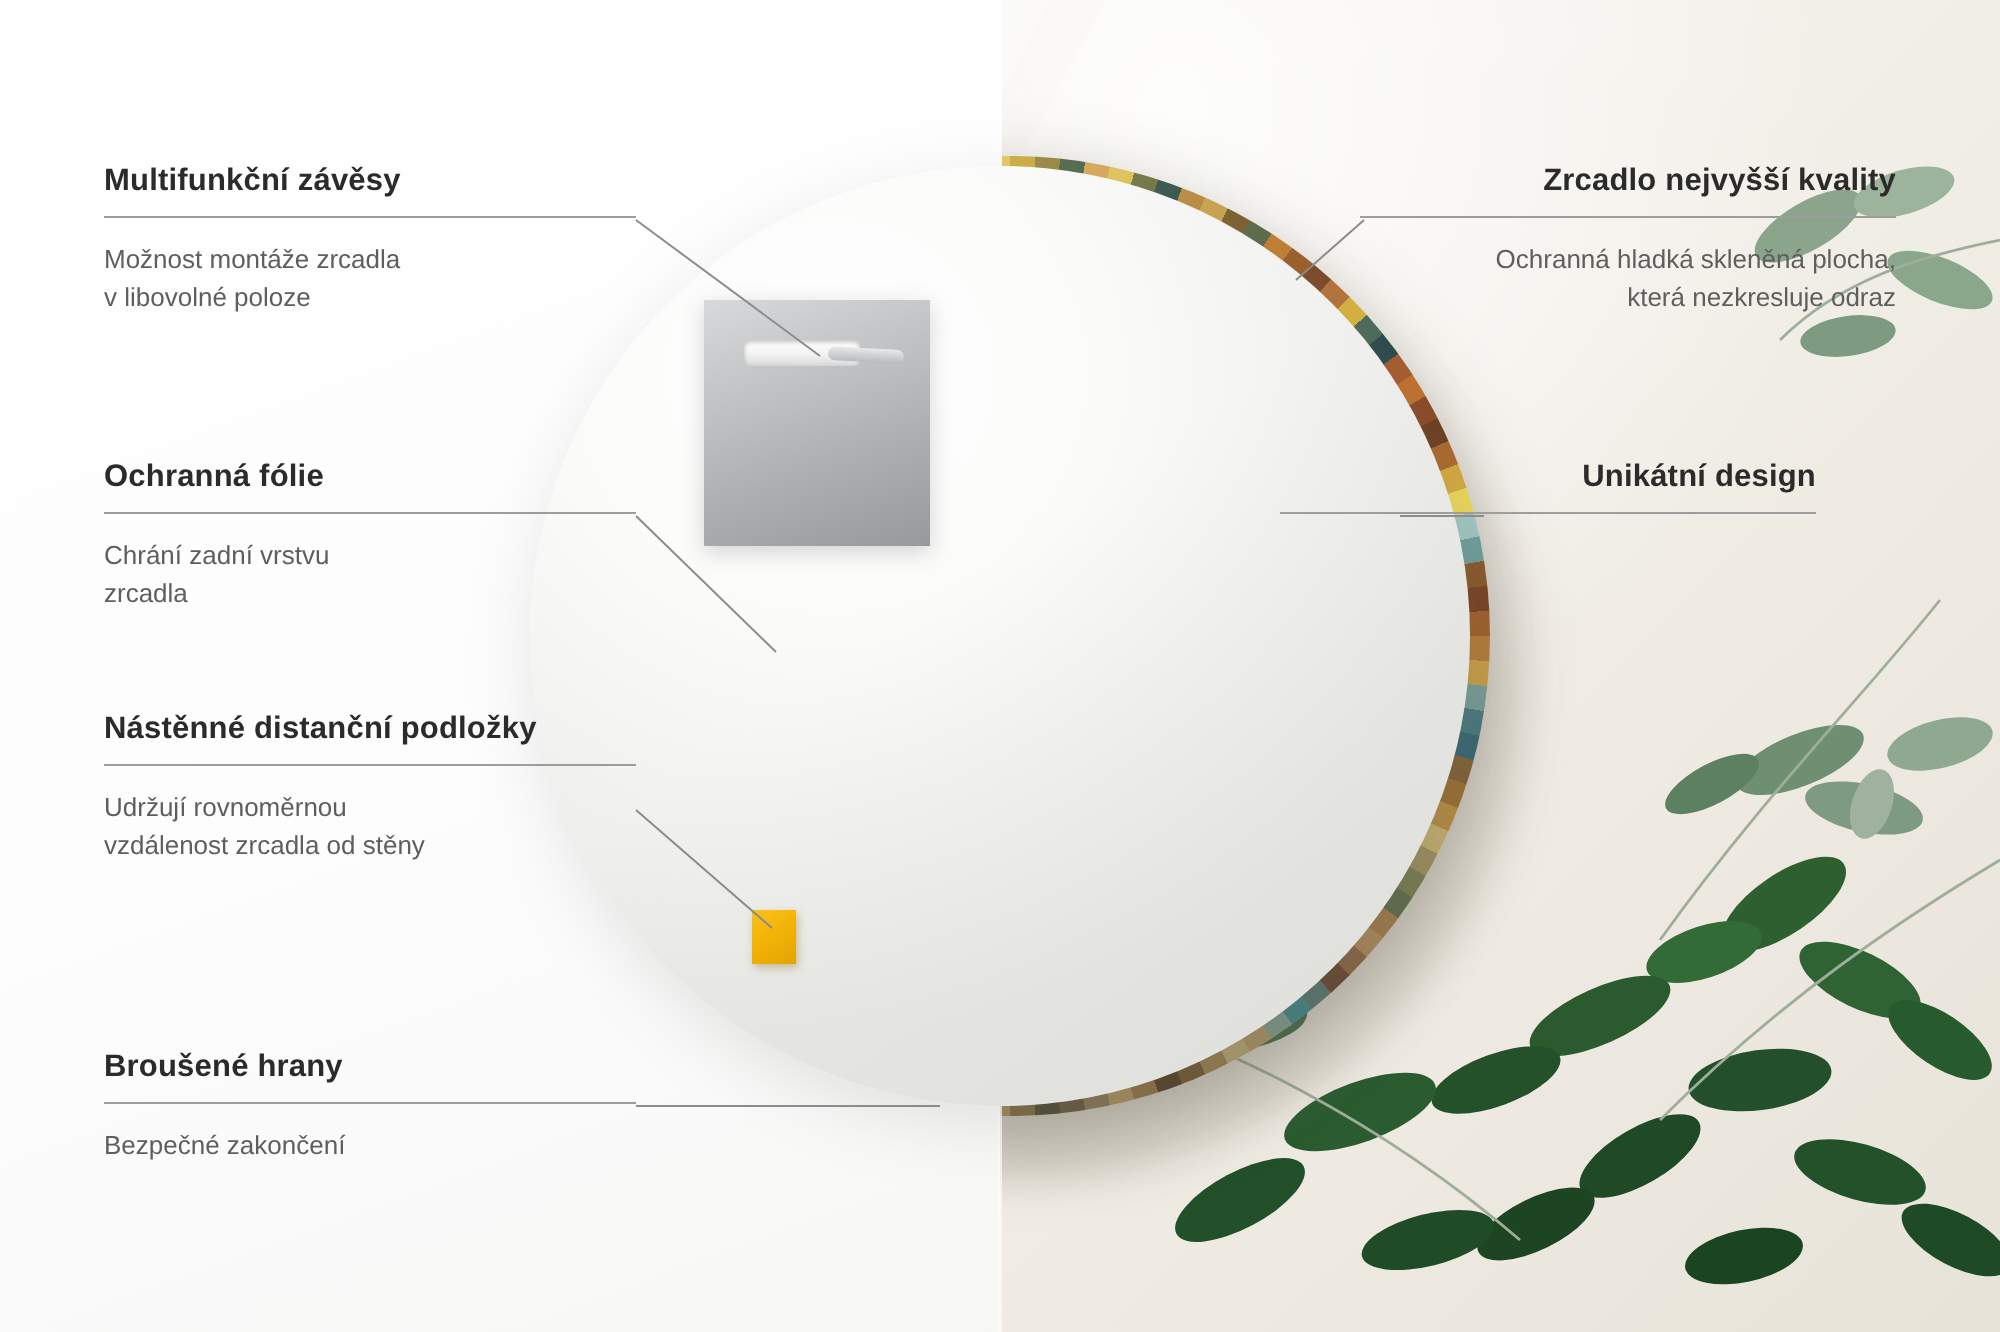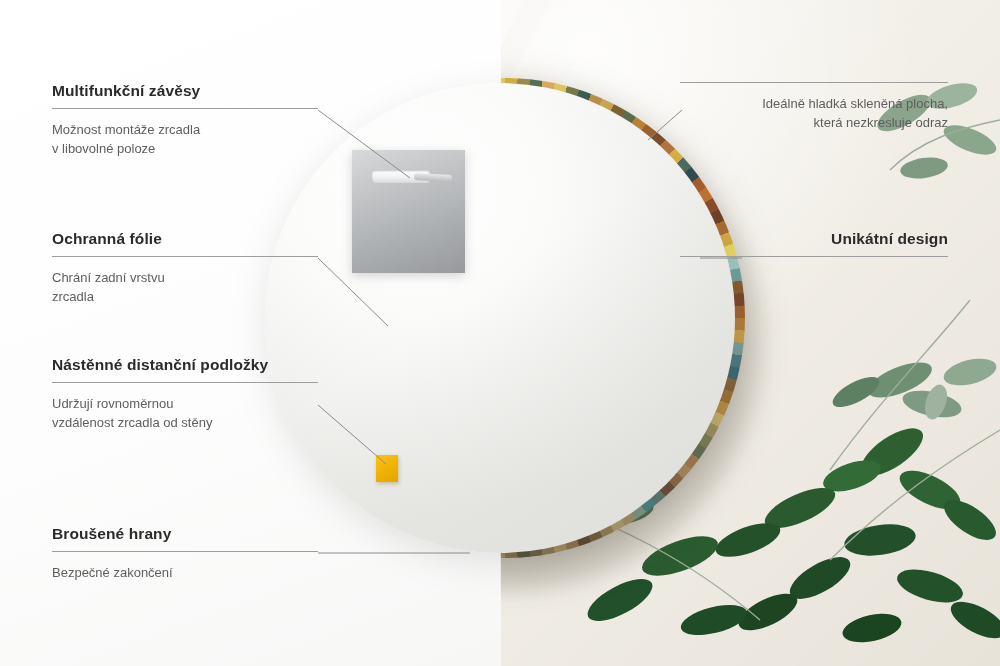--- a/index.html
+++ b/index.html
@@ -328,23 +328,24 @@
   </div>
 
   <div class="blk left-blk" style="top:356px;">
     <h3>Nástěnné distanční podložky</h3>
     <div class="rule"></div>
     <p style="white-space:pre-line;">Udržují rovnoměrnou
 vzdálenost zrcadla od stěny</p>
   </div>
 
   <div class="blk right-blk" style="left:680px;top:82px;">
-    <div class="rule"></div>
-    <p style="white-space:pre-line;">Ideálně hladká skleněná plocha,
+    <h3>Zrcadlo nejvyšší kvality</h3>
+    <div class="rule"></div>
+    <p style="white-space:pre-line;">Ochranná hladká skleněná plocha,
 která nezkresluje odraz</p>
   </div>
 
-  <div class="blk right-blk" style="left:680px;top:230px;">
+  <div class="blk right-blk" style="left:640px;top:230px;">
     <h3>Unikátní design</h3>
     <div class="rule"></div>
   </div>
 
 </div>
 
 </body></html>

